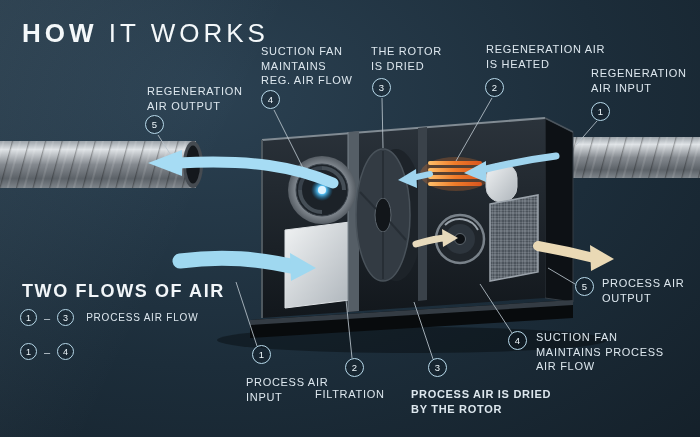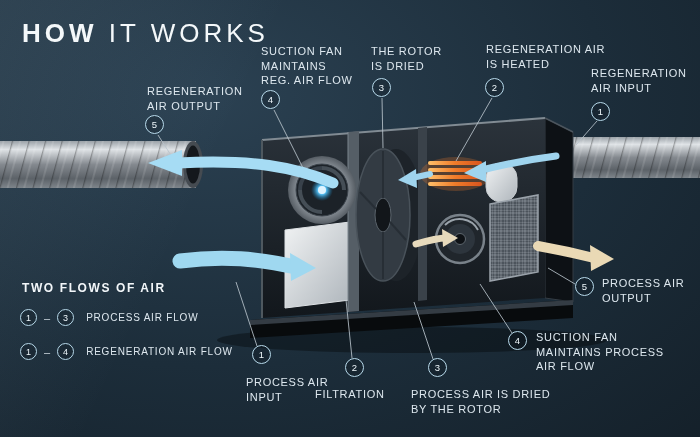--- a/index.html
+++ b/index.html
@@ -10,21 +10,21 @@
       linear-gradient(115deg, rgba(170,200,220,0.10) 0%, rgba(170,200,220,0) 32%),
       radial-gradient(ellipse 760px 520px at 30% 22%, #2b4152 0%, #1c2d3a 52%, #131e27 100%);
     color:#e3ebf1; }
   .art { position:absolute; left:0; top:0; }
   .page-title { position:absolute; left:22px; top:18px; font-size:26px; letter-spacing:4px; color:#f4f8fa; font-weight:300; }
   .page-title .b { font-weight:700; }
   .callout-label { position:absolute; font-size:11px; letter-spacing:0.7px; line-height:1.32; white-space:pre-line; color:#dde7ee; }
   .num-circle { position:absolute; width:19px; height:19px; border:1.5px solid #b7d9ea; border-radius:50%;
     display:flex; align-items:center; justify-content:center; font-size:9.5px; color:#eef6fa;
     background:rgba(10,20,28,0.25); }
-  .legend-title { position:absolute; left:22px; top:281px; font-size:12px; font-weight:700; letter-spacing:1.6px; color:#f2f6f9; }
+  .legend-title { position:absolute; left:22px; top:281px; font-size:18px; font-weight:700; letter-spacing:1.6px; color:#f2f6f9; }
   .legend-row { position:absolute; display:flex; align-items:center; gap:7px; }
   .legend-row .num-circle { position:static; width:17px; height:17px; font-size:9px; }
   .legend-dash { color:#cfd9e0; font-size:11px; }
   .legend-label { font-size:10px; letter-spacing:0.8px; color:#dde7ee; margin-left:5px; }
 </style>
 </head>
 <body>
 
 <div class="stage">
 
@@ -178,21 +178,21 @@
 IS HEATED</div>
   <div class="callout-label" style="left:371px; top:44px;">THE ROTOR
 IS DRIED</div>
   <div class="callout-label" style="left:591px; top:66px;">REGENERATION
 AIR INPUT</div>
   <div class="callout-label" style="left:602px; top:276px;">PROCESS AIR
 OUTPUT</div>
   <div class="callout-label" style="left:536px; top:330px;">SUCTION FAN
 MAINTAINS PROCESS
 AIR FLOW</div>
-  <div class="callout-label" style="left:411px; top:387px;">PROCESS AIR IS DRIED
+  <div class="callout-label" style="left:411px; top:387px;font-weight:bold;">PROCESS AIR IS DRIED
 BY THE ROTOR</div>
   <div class="callout-label" style="left:315px; top:387px;">FILTRATION</div>
   <div class="callout-label" style="left:246px; top:375px;">PROCESS AIR
 INPUT</div>
 
   <div class="num-circle" style="left:145px; top:115px;">5</div>
   <div class="num-circle" style="left:261px; top:90px;">4</div>
   <div class="num-circle" style="left:372px; top:78px;">3</div>
   <div class="num-circle" style="left:485px; top:78px;">2</div>
   <div class="num-circle" style="left:591px; top:102px;">1</div>
@@ -206,16 +206,15 @@
   <div class="legend-row" style="left:20px; top:309px;">
     <div class="num-circle">1</div>
     <span class="legend-dash">–</span>
     <div class="num-circle">3</div>
     <span class="legend-label">PROCESS AIR FLOW</span>
   </div>
   <div class="legend-row" style="left:20px; top:343px;">
     <div class="num-circle">1</div>
     <span class="legend-dash">–</span>
     <div class="num-circle">4</div>
-    <span class="legend-label">REGENERATION AIR FLOW</span>
   </div>
 
 </div>
 
 </body></html>

